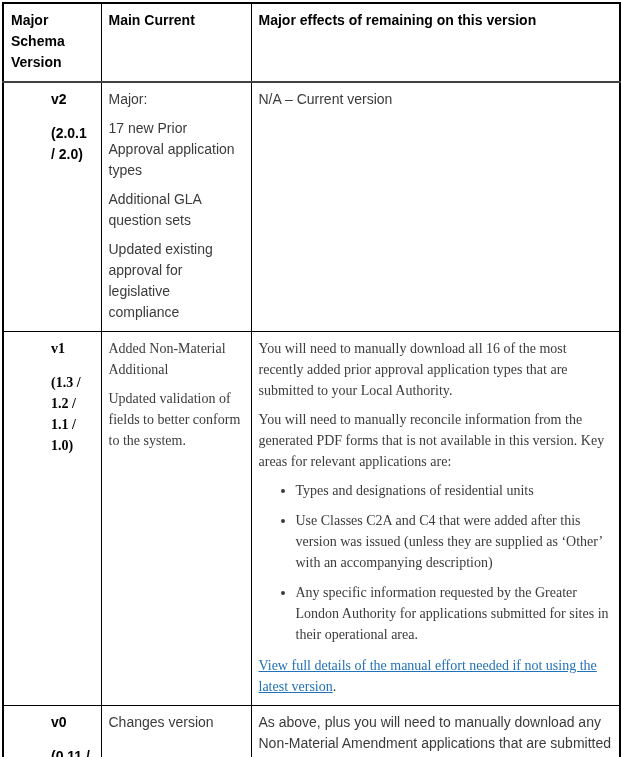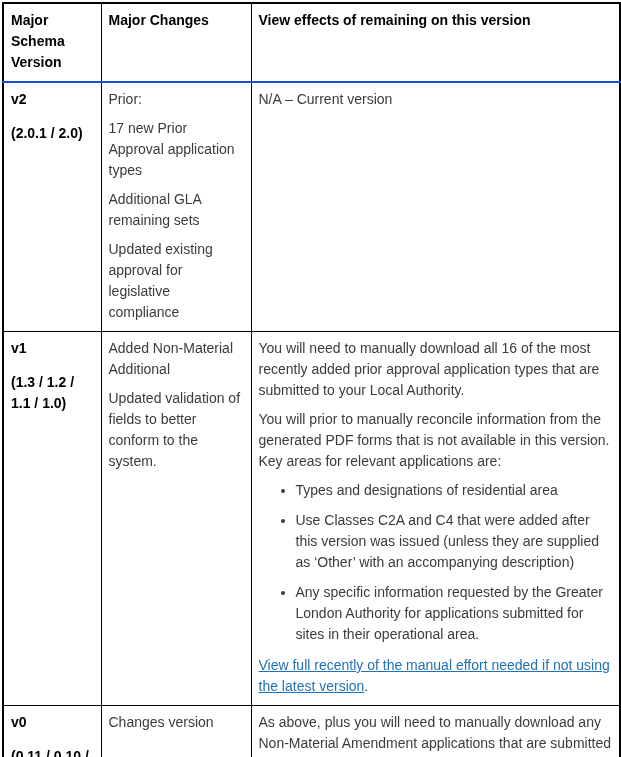--- a/index.html
+++ b/index.html
@@ -16,51 +16,51 @@
   table.schema-table {
     border-collapse: collapse;
     table-layout: fixed;
     width: 617px;
     background: #ffffff;
   }
   table.schema-table, table.schema-table th, table.schema-table td {
     border: 1px solid #000000;
   }
   table.schema-table { border: 2px solid #000000; }
-  table.schema-table th { border-bottom: 2px solid #1d4ed8; }
+  table.schema-table th { border-bottom: 2px solid #404040; }
 
   col.c1 { width: 98px; }
   col.c2 { width: 150px; }
   col.c3 { width: 369px; }
 
   th, td {
     vertical-align: top;
     text-align: left;
     padding: 6px 6px 8px 7px;
     font-size: 14px;
     line-height: 21px;
   }
   th {
     font-weight: bold;
     color: #000000;
   }
   td { color: #3b3b3b; }
 
   thead tr { height: 62px; }
   tr.row-v2 { height: 193px; }
-  tr.row-v1 { height: 343px; }
+  tr.row-v1 { height: 343px; font-family: Liberation Serif, serif; }
   tr.row-v0 { height: 150px; }
 
   td.version-cell {
     font-weight: bold;
     color: #000000;
   }
   p { margin: 0 0 8px 0; }
   p:last-child { margin-bottom: 0; }
-  td.version-cell p { margin-bottom: 13px; }
+  td.version-cell p { margin-bottom: 13px; margin-left: 40px; }
 
   ul.effects-bullets {
     margin: 0 0 8px 0;
     padding: 0 0 0 37px;
   }
   ul.effects-bullets li { margin: 0 0 9px 0; }
   ul.effects-bullets li:last-child { margin-bottom: 10px; }
 
   a.doc-link {
     color: #2272b8;
@@ -75,60 +75,60 @@
 <div class="page">
   <table class="schema-table">
     <colgroup>
       <col class="c1">
       <col class="c2">
       <col class="c3">
     </colgroup>
     <thead>
       <tr>
         <th>Major Schema Version</th>
-        <th>Major Changes</th>
-        <th>View effects of remaining on this version</th>
+        <th>Main Current</th>
+        <th>Major effects of remaining on this version</th>
       </tr>
     </thead>
     <tbody>
 
       <tr class="row-v2">
         <td class="version-cell">
           <p>v2</p>
           <p>(2.0.1 / 2.0)</p>
         </td>
         <td class="changes-cell">
-          <p>Prior:</p>
+          <p>Major:</p>
           <p>17 new Prior Approval application types</p>
-          <p>Additional GLA remaining sets</p>
+          <p>Additional GLA question sets</p>
           <p>Updated existing approval for legislative compliance</p>
         </td>
         <td class="effects-cell">
           <p>N/A – Current version</p>
         </td>
       </tr>
 
       <tr class="row-v1">
         <td class="version-cell">
           <p>v1</p>
           <p>(1.3 / 1.2 / 1.1 / 1.0)</p>
         </td>
         <td class="changes-cell">
           <p>Added Non-Material Additional</p>
           <p>Updated validation of fields to better conform to the system.</p>
         </td>
         <td class="effects-cell">
           <p>You will need to manually download all 16 of the most recently added prior approval application types that are submitted to your Local Authority.</p>
-          <p>You will prior to manually reconcile information from the generated PDF forms that is not available in this version. Key areas for relevant applications are:</p>
+          <p>You will need to manually reconcile information from the generated PDF forms that is not available in this version. Key areas for relevant applications are:</p>
           <ul class="effects-bullets">
-            <li>Types and designations of residential area</li>
+            <li>Types and designations of residential units</li>
             <li>Use Classes C2A and C4 that were added after this version was issued (unless they are supplied as ‘Other’ with an accompanying description)</li>
             <li>Any specific information requested by the Greater London Authority for applications submitted for sites in their operational area.</li>
           </ul>
-          <p><a class="doc-link" href="#">View full recently of the manual effort needed if not using the latest version</a><span class="link-suffix">.</span></p>
+          <p><a class="doc-link" href="#">View full details of the manual effort needed if not using the latest version</a><span class="link-suffix">.</span></p>
         </td>
       </tr>
 
       <tr class="row-v0">
         <td class="version-cell">
           <p>v0</p>
           <p>(0.11 / 0.10 / 0.9)</p>
         </td>
         <td class="changes-cell">
           <p>Changes version</p>

